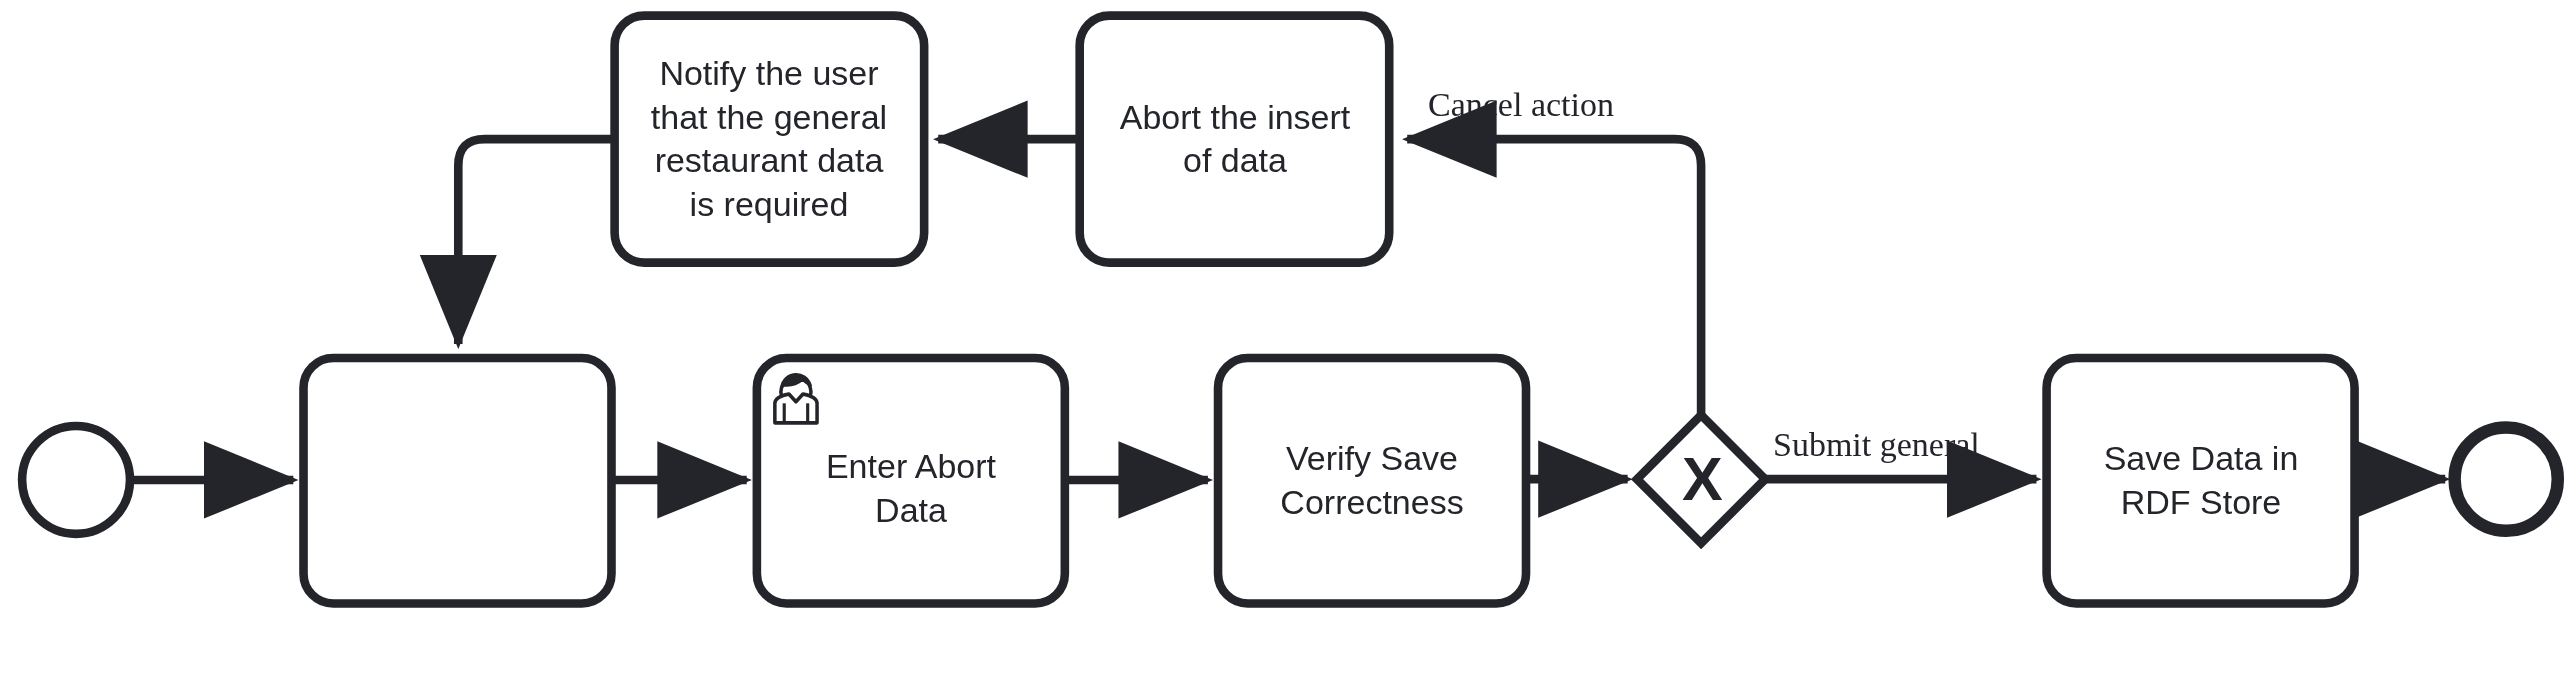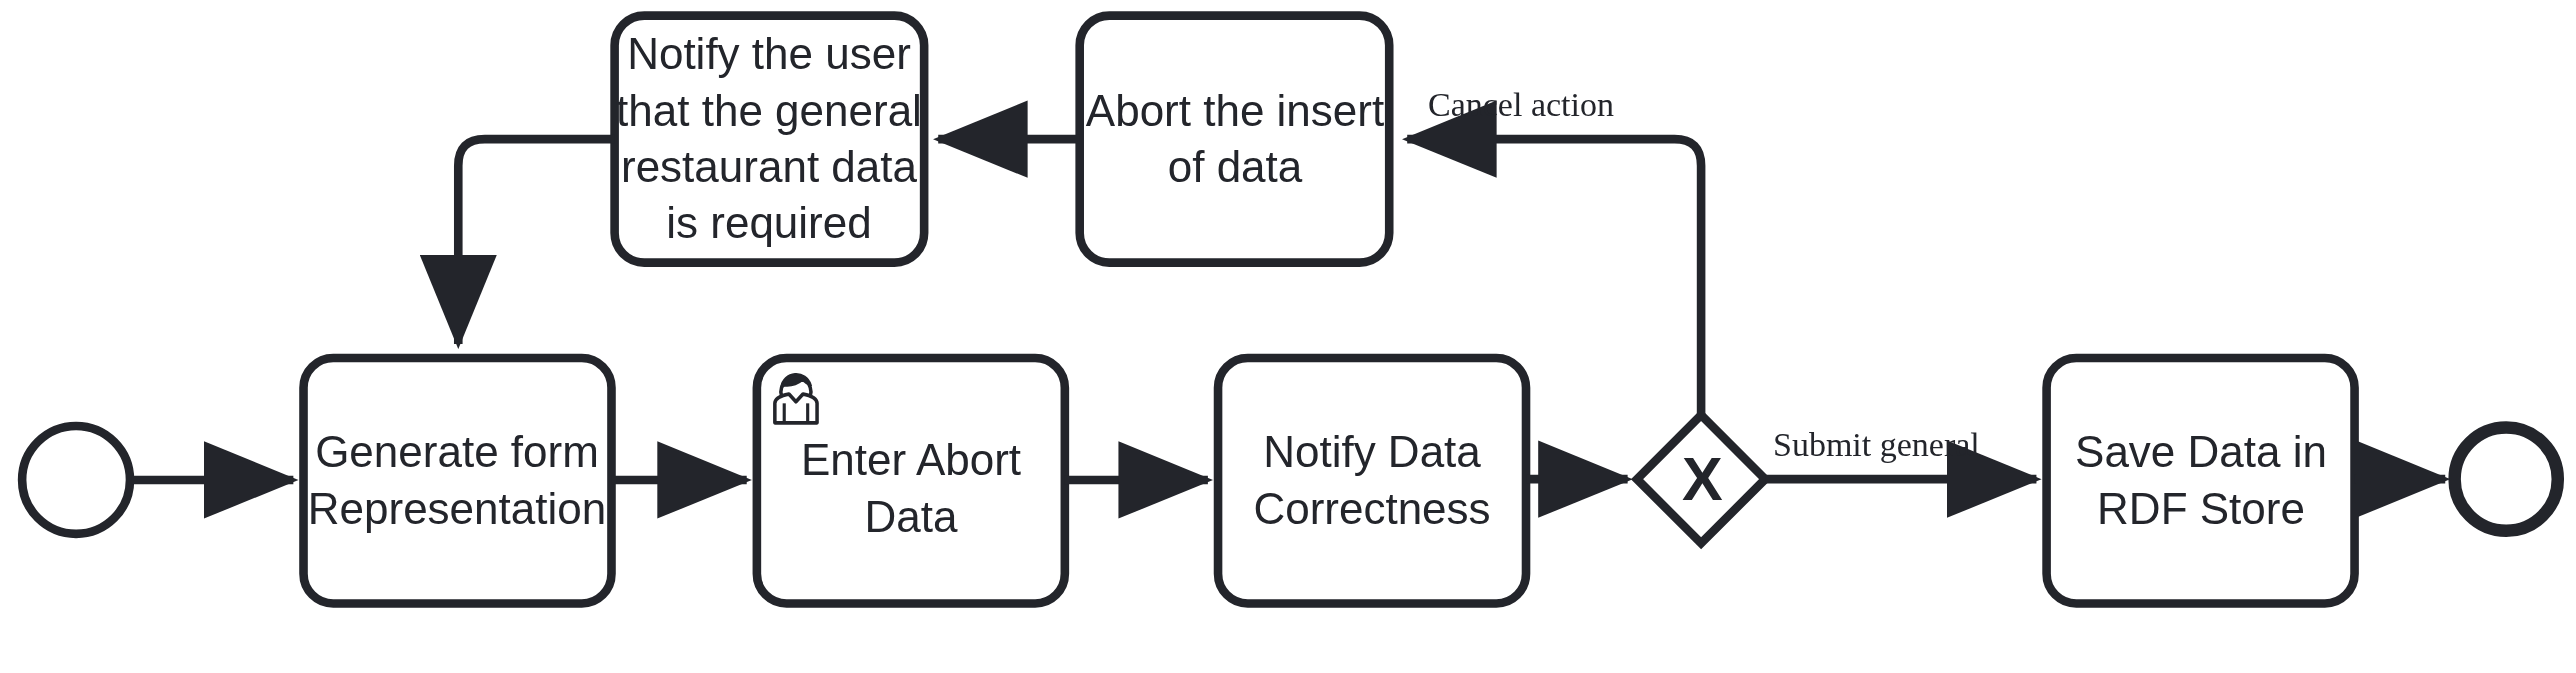--- a/index.html
+++ b/index.html
@@ -25,21 +25,21 @@
     height: 673px;
   }
   .node-label {
     position: absolute;
     display: flex;
     align-items: center;
     justify-content: center;
     text-align: center;
     color: #23252b;
     font-family: "Liberation Sans", sans-serif;
-    font-size: 44px;
+    font-size: 34px;
     line-height: 1.28;
     white-space: pre-line;
     pointer-events: none;
   }
   .edge-label {
     position: absolute;
     color: #23252b;
     font-family: Liberation Serif, serif;
     font-size: 34px;
     line-height: 1.25;
@@ -119,27 +119,25 @@
   </svg>
 
   <div class="node-label" style="left:614px; top:15.6px; width:310px; height:247px;">Notify the user
 that the general
 restaurant data
 is required</div>
 
   <div class="node-label" style="left:1080px; top:15.6px; width:310px; height:247px;">Abort the insert
 of data</div>
 
-  <div class="node-label" style="left:303px; top:358px; width:308px; height:245px;">Generate form
-Representation</div>
 
   <div class="node-label" style="left:757px; top:366px; width:308px; height:245px;">Enter Abort
 Data</div>
 
-  <div class="node-label" style="left:1218px; top:358px; width:308px; height:245px;">Notify Data
+  <div class="node-label" style="left:1218px; top:358px; width:308px; height:245px;">Verify Save
 Correctness</div>
 
   <div class="node-label" style="left:2047px; top:358px; width:308px; height:245px;text-align:center;">Save Data in
 RDF Store</div>
 
   <div class="gateway-mark" style="left:1682px; top:449px; width:38px; text-align:center;">X</div>
 
 
   <div class="edge-label" style="left:1428px; top:84px; width:250px;">Cancel action</div>
 

